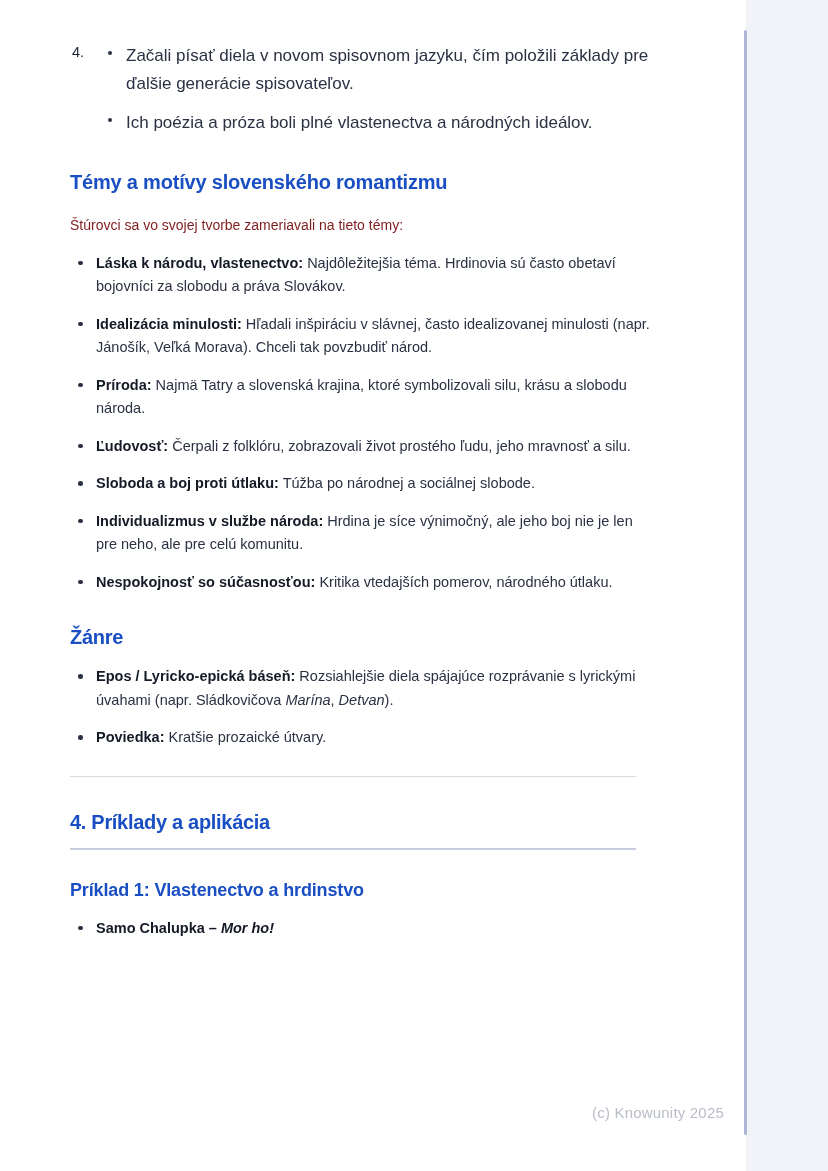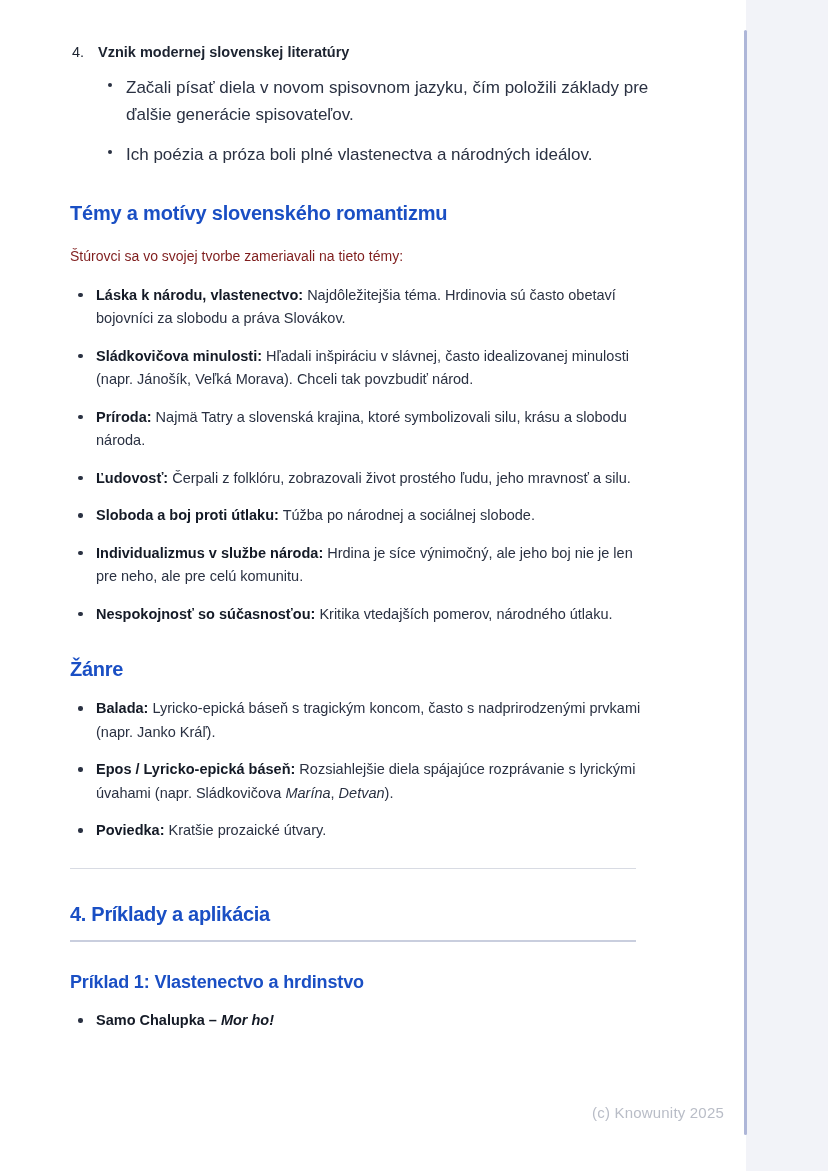--- a/index.html
+++ b/index.html
@@ -181,36 +181,35 @@
 
 <div class="page">
 
   <div class="rail-outer"></div>
   <div class="rail-line"></div>
 
   <div class="content">
 
     <div class="ol-item">
       <span class="ol-num">4.</span>
-      <span class="ol-title">Vznik modernej slovenskej literatúry</span>
       <ul class="sub">
         <li>Začali písať diela v novom spisovnom jazyku, čím položili základy pre ďalšie generácie spisovateľov.</li>
         <li>Ich poézia a próza boli plné vlastenectva a národných ideálov.</li>
       </ul>
     </div>
 
     <h2 class="section">Témy a motívy slovenského romantizmu</h2>
     <p class="lead">Štúrovci sa vo svojej tvorbe zameriavali na tieto témy:</p>
 
     <ul class="main">
       <li>
         <span class="b">Láska k národu, vlastenectvo:</span><span> Najdôležitejšia téma. Hrdinovia sú často obetaví bojovníci za slobodu a práva Slovákov.</span>
       </li>
       <li>
-        <span class="b">Sládkovičova minulosti:</span><span> Hľadali inšpiráciu v slávnej, často idealizovanej minulosti (napr. Jánošík, Veľká Morava). Chceli tak povzbudiť národ.</span>
+        <span class="b">Idealizácia minulosti:</span><span> Hľadali inšpiráciu v slávnej, často idealizovanej minulosti (napr. Jánošík, Veľká Morava). Chceli tak povzbudiť národ.</span>
       </li>
       <li>
         <span class="b">Príroda:</span><span> Najmä Tatry a slovenská krajina, ktoré symbolizovali silu, krásu a slobodu národa.</span>
       </li>
       <li>
         <span class="b">Ľudovosť:</span><span> Čerpali z folklóru, zobrazovali život prostého ľudu, jeho mravnosť a silu.</span>
       </li>
       <li>
         <span class="b">Sloboda a boj proti útlaku:</span><span> Túžba po národnej a sociálnej slobode.</span>
       </li>
@@ -218,23 +217,20 @@
         <span class="b">Individualizmus v službe národa:</span><span> Hrdina je síce výnimočný, ale jeho boj nie je len pre neho, ale pre celú komunitu.</span>
       </li>
       <li>
         <span class="b">Nespokojnosť so súčasnosťou:</span><span> Kritika vtedajších pomerov, národného útlaku.</span>
       </li>
     </ul>
 
     <h2 class="big" style="margin-top:32px;">Žánre</h2>
 
     <ul class="main">
-      <li>
-        <span class="b">Balada:</span><span> Lyricko-epická báseň s tragickým koncom, často s nadprirodzenými prvkami (napr. Janko Kráľ).</span>
-      </li>
       <li>
         <span class="b">Epos / Lyricko-epická báseň:</span><span> Rozsiahlejšie diela spájajúce rozprávanie s lyrickými úvahami (napr. Sládkovičova </span><span class="i">Marína</span><span>, </span><span class="i">Detvan</span><span>).</span>
       </li>
       <li>
         <span class="b">Poviedka:</span><span> Kratšie prozaické útvary.</span>
       </li>
     </ul>
 
     <div class="divider"></div>
 

